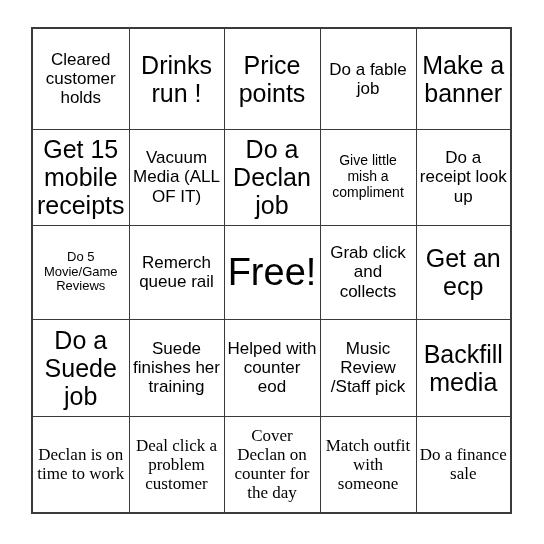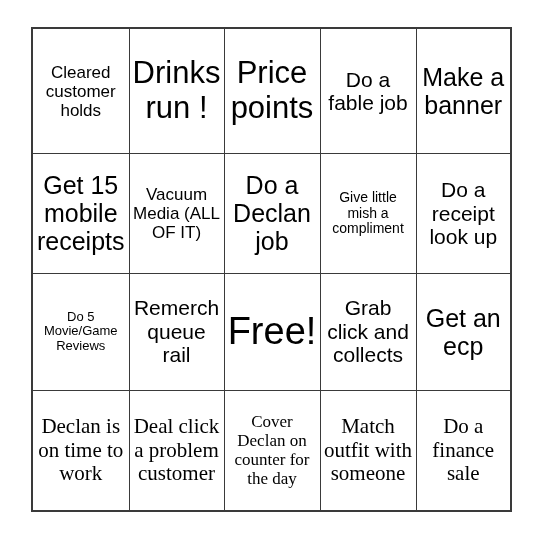--- a/index.html
+++ b/index.html
@@ -51,23 +51,23 @@
   col.c4 { width: 95px; }
 
   tr.r0 { height: 101px; }
   tr.r1 { height: 96px; }
   tr.r2 { height: 94px; }
   tr.r3 { height: 97px; }
   tr.r4 { height: 97px; font-family: Liberation Serif, serif; }
 
   
   .fs-xxl { font-size: 38px; }
-  .fs-xl  { font-size: 31px; }
+  .fs-xl  { font-size: 25px; }
   .fs-lg  { font-size: 25px; }
-  .fs-md  { font-size: 21px; }
+  .fs-md  { font-size: 17px; }
   .fs-sm  { font-size: 17px; }
   .fs-xs  { font-size: 14px; margin-left: 48px; }
   .fs-xxs { font-size: 13px; }
 
   .cell-text {
     display: block;
     width: 100%;
     text-align: center;
   }
 </style>
@@ -128,20 +128,37 @@
         <td class="fs-xxl">
             <span class="cell-text">Free!</span>
           </td>
         <td class="fs-md">
             <span class="cell-text">Grab click and collects</span>
           </td>
         <td class="fs-lg">
             <span class="cell-text">Get an ecp</span>
           </td>
       </tr>
+      <tr class="r3">
+        <td class="fs-lg">
+            <span class="cell-text">Do a Suede job</span>
+          </td>
+        <td class="fs-sm">
+            <span class="cell-text">Suede finishes her training</span>
+          </td>
+        <td class="fs-sm">
+            <span class="cell-text">Helped with counter eod</span>
+          </td>
+        <td class="fs-sm">
+            <span class="cell-text">Music Review /Staff pick</span>
+          </td>
+        <td class="fs-lg">
+            <span class="cell-text">Backfill media</span>
+          </td>
+      </tr>
       <tr class="r4">
         <td class="fs-md">
             <span class="cell-text">Declan is on time to work</span>
           </td>
         <td class="fs-md">
             <span class="cell-text">Deal click a problem customer</span>
           </td>
         <td class="fs-sm">
             <span class="cell-text">Cover Declan on counter for the day</span>
           </td>

